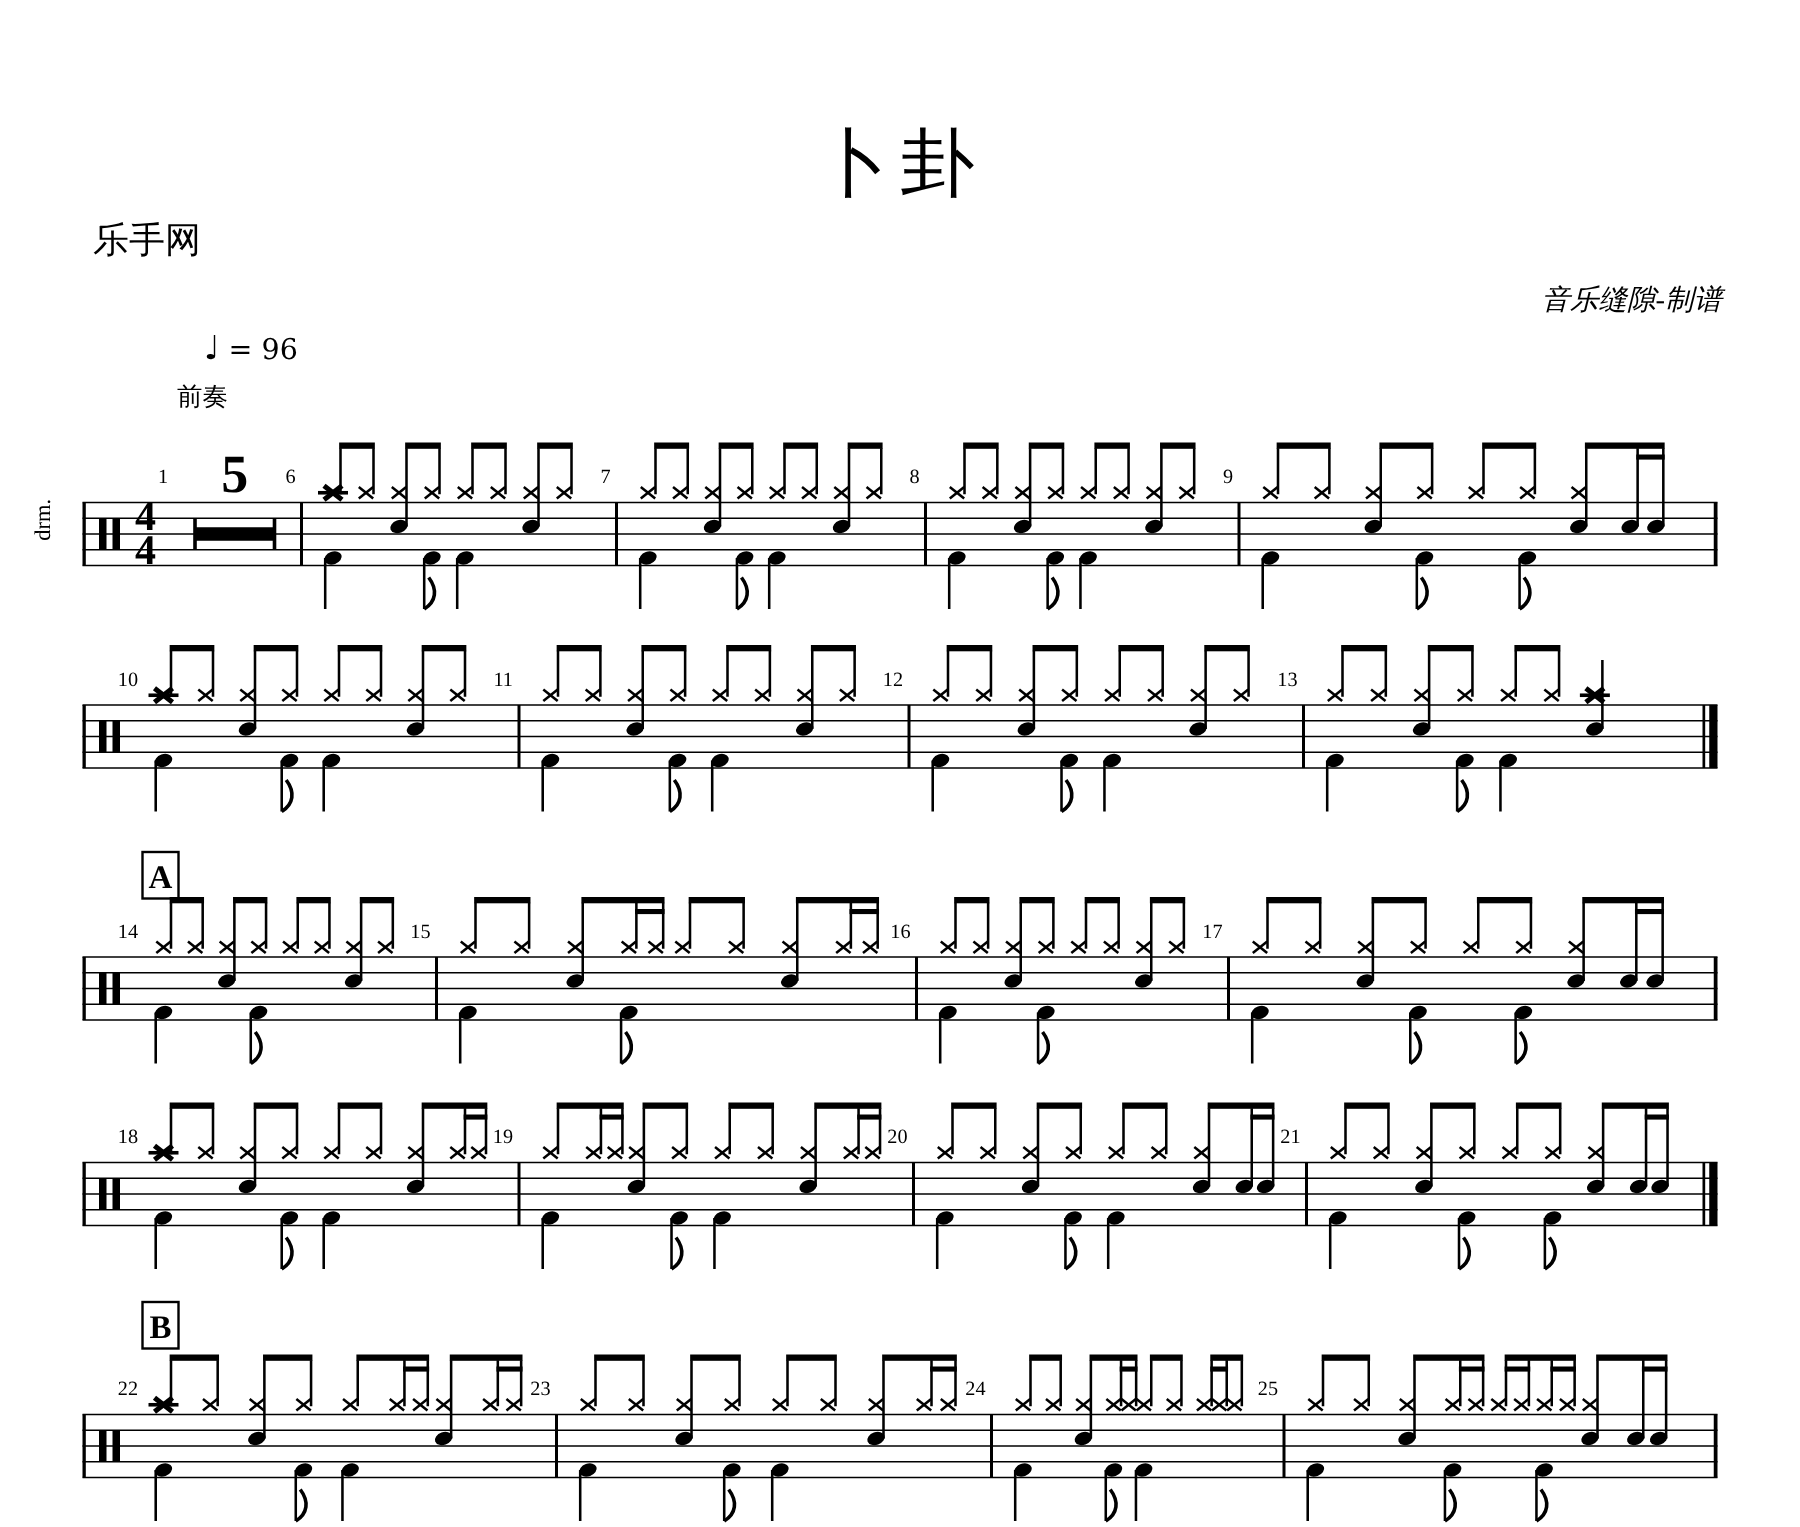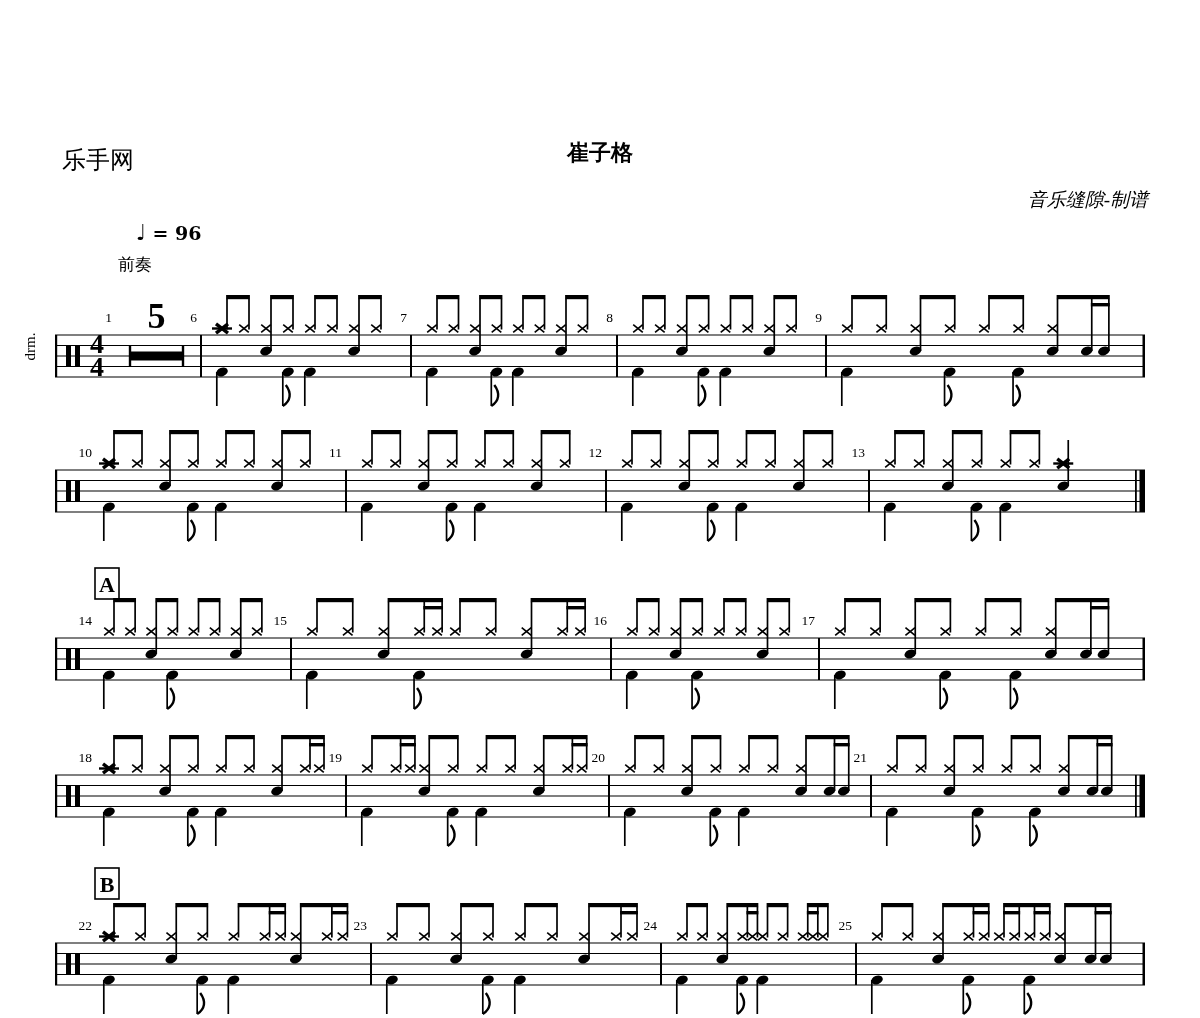--- a/index.html
+++ b/index.html
@@ -4,33 +4,33 @@
 <style>
   html,body{margin:0;padding:0;background:#fff;}
   .page{position:relative;width:1200px;height:1018px;background:#ffffff;overflow:hidden;
         font-family:"Liberation Serif","DejaVu Serif",serif;color:#000;}
   .title{position:absolute;left:0;top:76px;width:1200px;text-align:center;
          font-size:50px;font-weight:400;letter-spacing:6px;}
   .artist{position:absolute;left:0;top:138px;width:1200px;text-align:center;
           font-size:22px;font-weight:700;}
   .site{position:absolute;left:62px;top:144px;font-size:24px;}
   .credit{position:absolute;right:52px;top:187px;font-size:19px;font-style:italic;}
-  .tempo{position:absolute;left:136px;top:220px;font-weight:700;font-size:19px;
+  .tempo{position:absolute;left:136px;top:220px;font-weight:400;font-size:19px;
          font-family:"DejaVu Serif",serif;}
   .tempo .tnote{font-family:"DejaVu Sans",sans-serif;font-size:22px;margin-right:6px;}
   .intro{position:absolute;left:118px;top:253px;font-size:17px;}
   .instr{position:absolute;left:6px;top:338px;width:48px;text-align:center;font-size:15px;
          transform:rotate(-90deg);transform-origin:center center;}
   svg{position:absolute;left:0;top:0;}
 </style>
 </head>
 <body>
 
 <div class="page">
-  <div class="artist">崔子格</div>
+  <div class="title">卜卦</div>
   <div class="site">乐手网</div>
   <div class="credit">音乐缝隙-制谱</div>
   <div class="tempo">
     <span class="tnote">♩</span><span>= 96</span>
   </div>
   <div class="intro">前奏</div>
   <div class="instr">drm.</div>
   <svg id="score" width="1200" height="1018">
       <g>
         <line x1="55" y1="335" x2="1145" y2="335" stroke="#000000" stroke-width="1.1"></line>

